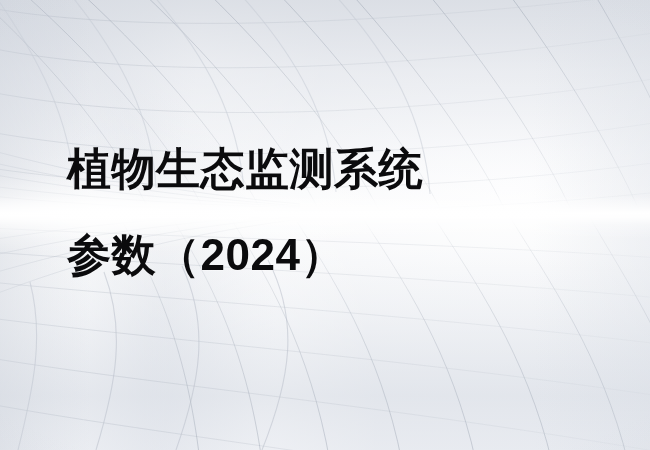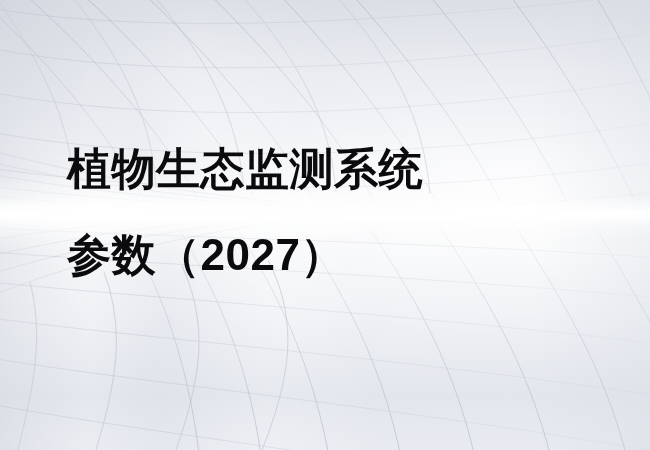--- a/index.html
+++ b/index.html
@@ -201,16 +201,16 @@
     </g>
   </svg>
 
   <div class="layer bg-edge"></div>
   <div class="layer bg-spec"></div>
   <div class="layer bg-spec2"></div>
   <div class="layer vig"></div>
 
   <div class="title-block">
     <div class="title-line">植物生态监测系统</div>
-    <div class="title-line">参数（2027）</div>
+    <div class="title-line">参数（2024）</div>
   </div>
 
 </div>
 
 </body></html>

